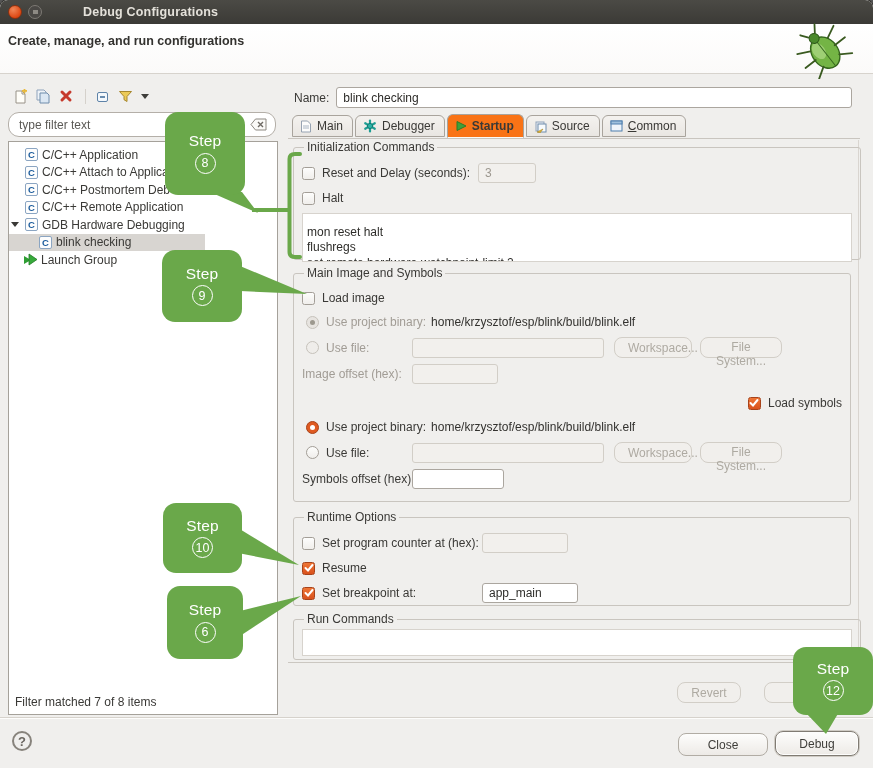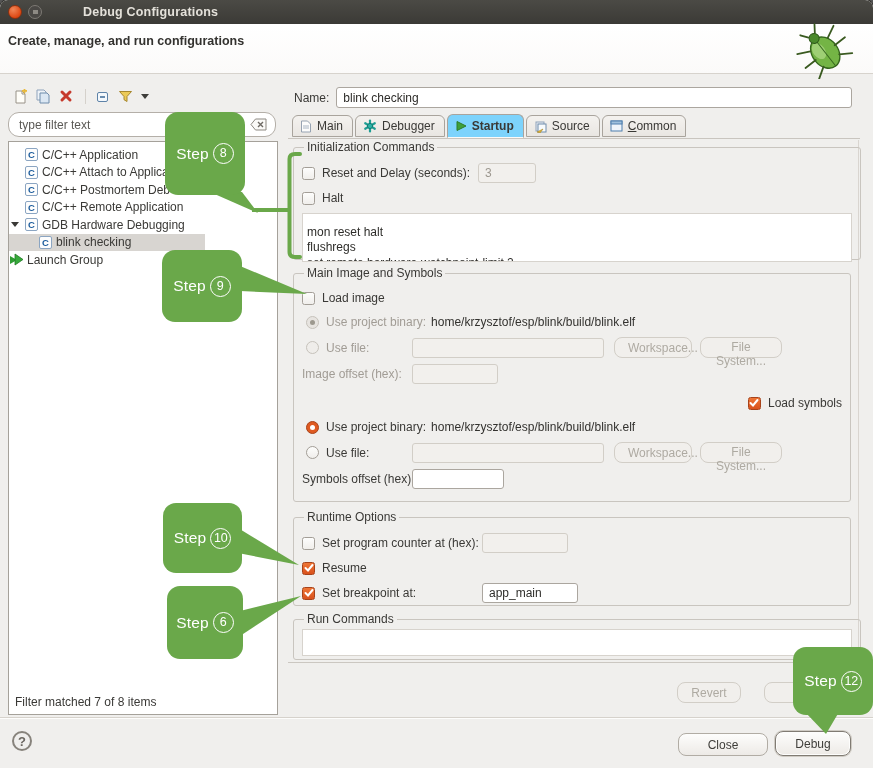--- a/index.html
+++ b/index.html
@@ -42,21 +42,21 @@
   .scrolline{position:absolute;left:570px;top:56px;width:1px;height:522px;background:#d9d5d0;}
   .namerow{position:absolute;left:6px;top:3px;display:flex;align-items:center;}
   .namerow label{font-size:12px;color:#3a3936;margin-right:7px;}
   .field{border:1px solid #aba69f;border-radius:3px;background:#fff;font-size:12px;color:#2e2d2a;padding:2px 6px;outline:none;}
   .field:disabled,.field.dis{background:#f2f0ed;border-color:#d2cec7;color:#9c978f;}
   .namerow .field{width:516px;height:21px;}
   
   .tabs{position:absolute;left:4px;top:30px;height:24px;display:flex;align-items:center;z-index:2;}
   .tab{display:flex;align-items:center;gap:5px;font-size:12px;color:#3a3936;background:linear-gradient(#f4f2ef,#e9e6e2);
        border:1px solid #a9a49d;border-radius:6px 6px 0 0;padding:3px 9px 3px 7px;margin-right:2px;height:22px;}
-  .tab.sel{background:#7dd3fc;font-weight:bold;height:24px;border-bottom:1px solid #fbfaf8;}
+  .tab.sel{background:#f97316;font-weight:bold;height:24px;border-bottom:1px solid #fbfaf8;}
   .tab .lbl{display:inline-block;}
   .tab.mnem .lbl::first-letter{text-decoration:underline;}
   .tabline{position:absolute;left:0;top:54px;width:572px;height:1px;background:#c9c5bf;z-index:1;}
   
   fieldset{position:absolute;left:5px;width:558px;border:1px solid #c9c5bf;border-radius:3px;margin:0;padding:3px 8px 2px;}
   legend{font-size:12px;color:#3a3936;padding:0 3px;margin-left:2px;}
   .frow{display:flex;align-items:center;margin:6px 0;min-height:18px;}
   .frow label{font-size:12px;color:#3a3936;white-space:nowrap;}
   .frow .dislabel{color:#a19c95;}
   .pathtxt{font-size:12px;color:#33322f;margin-left:5px;white-space:nowrap;}
@@ -77,24 +77,24 @@
   .btn.dis{color:#aeaaa2;background:#f1efec;border-color:#d2cec7;}
   .minibtn{height:21px;font-size:12px;}
   .endline{position:absolute;left:0;top:578px;width:572px;border-top:1px solid #cbc7c1;}
   .revert{position:absolute;left:389px;top:598px;width:64px;}
   .applyghost{position:absolute;left:476px;top:598px;width:94px;}
   
   .groove{position:absolute;left:0;top:717px;width:873px;border-top:1px solid #d6d2cc;border-bottom:1px solid #fdfdfc;}
   .help{position:absolute;left:12px;top:731px;width:20px;height:20px;border:2px solid #87837c;border-radius:50%;
         color:#6b6761;font-size:13px;font-weight:bold;display:flex;align-items:center;justify-content:center;}
   .closebtn{position:absolute;left:678px;top:733px;width:90px;height:23px;}
-  .debugbtn{position:absolute;left:775px;top:731px;width:76px;height:25px;border-color:#807b73;
+  .debugbtn{position:absolute;left:775px;top:731px;width:84px;height:25px;border-color:#807b73;
             box-shadow:0 0 0 1px #cfcbc4, inset 0 0 0 1px #fdfdfc;}
   
-  .callout{position:absolute;border-radius:13px;color:#fff;display:flex;flex-direction:row;align-items:center;
+  .callout{position:absolute;border-radius:13px;color:#fff;display:flex;flex-direction:column;align-items:center;
            justify-content:center;gap:4px;z-index:60;background:#6aa84a;}
   .callout .steplbl{font-size:15.5px;font-weight:500;letter-spacing:.2px;line-height:1;}
   .callout .num{width:21px;height:21px;border:1.6px solid #fff;border-radius:50%;font-size:12.5px;
                 display:flex;align-items:center;justify-content:center;line-height:1;}
   #tails{position:absolute;left:0;top:0;z-index:50;pointer-events:none;}
 </style>
 </head>
 <body>
 
 <div id="win">
@@ -190,21 +190,21 @@
       </div>
       <div class="trow" style="padding-left:16px;">
         <span class="twisty"></span>
         <span class="cicon">C</span>
         <span>GDB Hardware Debugging</span>
       </div>
       <div class="trow sel" style="padding-left:30px;">
         <span class="cicon">C</span>
         <span>blink checking</span>
       </div>
-      <div class="trow" style="">
+      <div class="trow" style="padding-left:14px;">
         <svg width="15" height="13" viewBox="0 0 15 13" style="margin-right:3px;">
             <polygon points="1,3 8,7 1,11" fill="#2f9e33"></polygon>
             <polygon points="6,1 14,6.5 6,12" fill="#37aa3b" stroke="#1f7a23" stroke-width="0.8"></polygon>
           </svg>
         <span>Launch Group</span>
       </div>
     </div>
     <div class="treestatus">Filter matched 7 of 8 items</div>
   </div>
 

